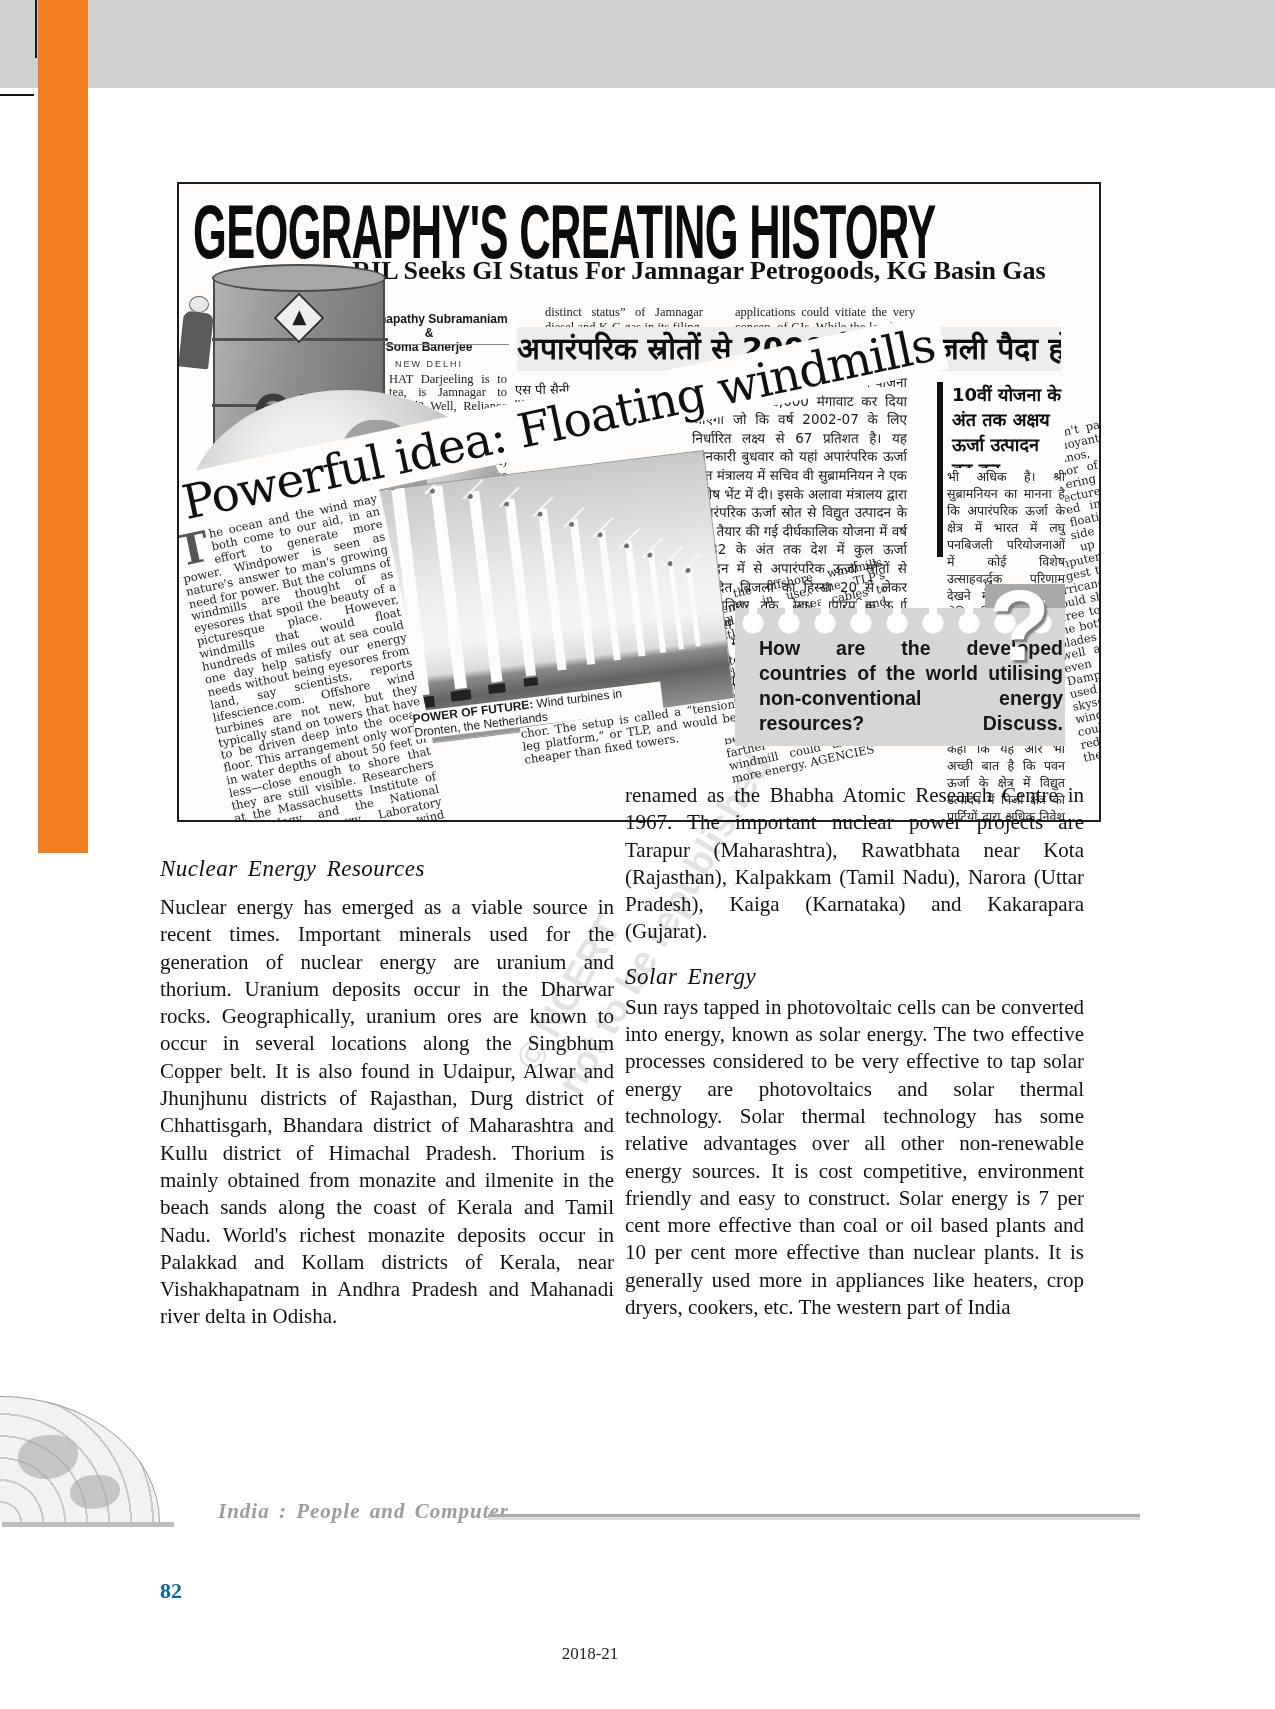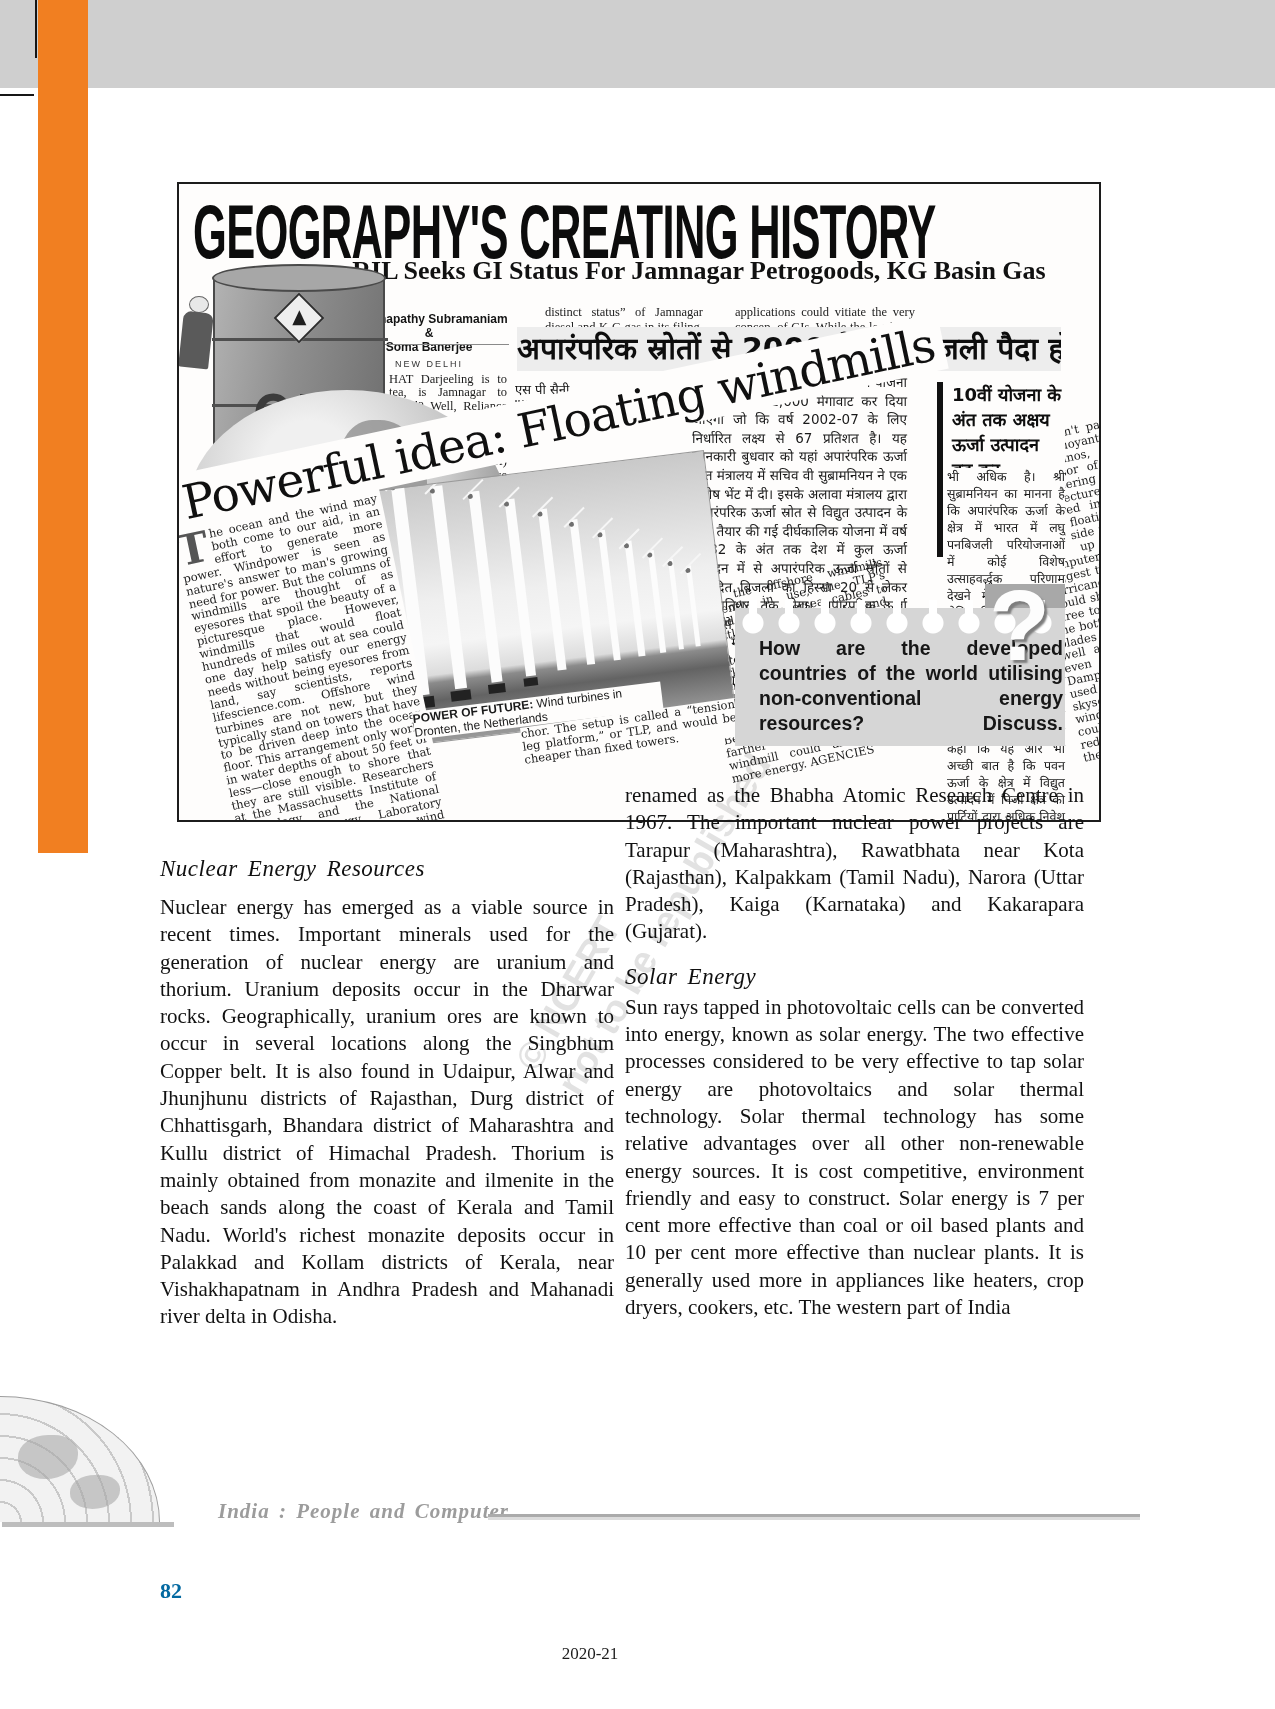--- a/index.html
+++ b/index.html
@@ -277,15 +277,15 @@
   <div class="abs pgnum">82</div>
   <div class="abs book-title">India : People and Computer</div>
   <div class="abs foot-rule"></div>
 
   <div class="abs page-globe">
     <div class="gl gl1"></div>
     <div class="gl gl2"></div>
   </div>
   <div class="abs globe-shadow"></div>
 
-  <div class="abs year-line">2020-21</div>
+  <div class="abs year-line">2018-21</div>
 
 </div>
 
 </body></html>

